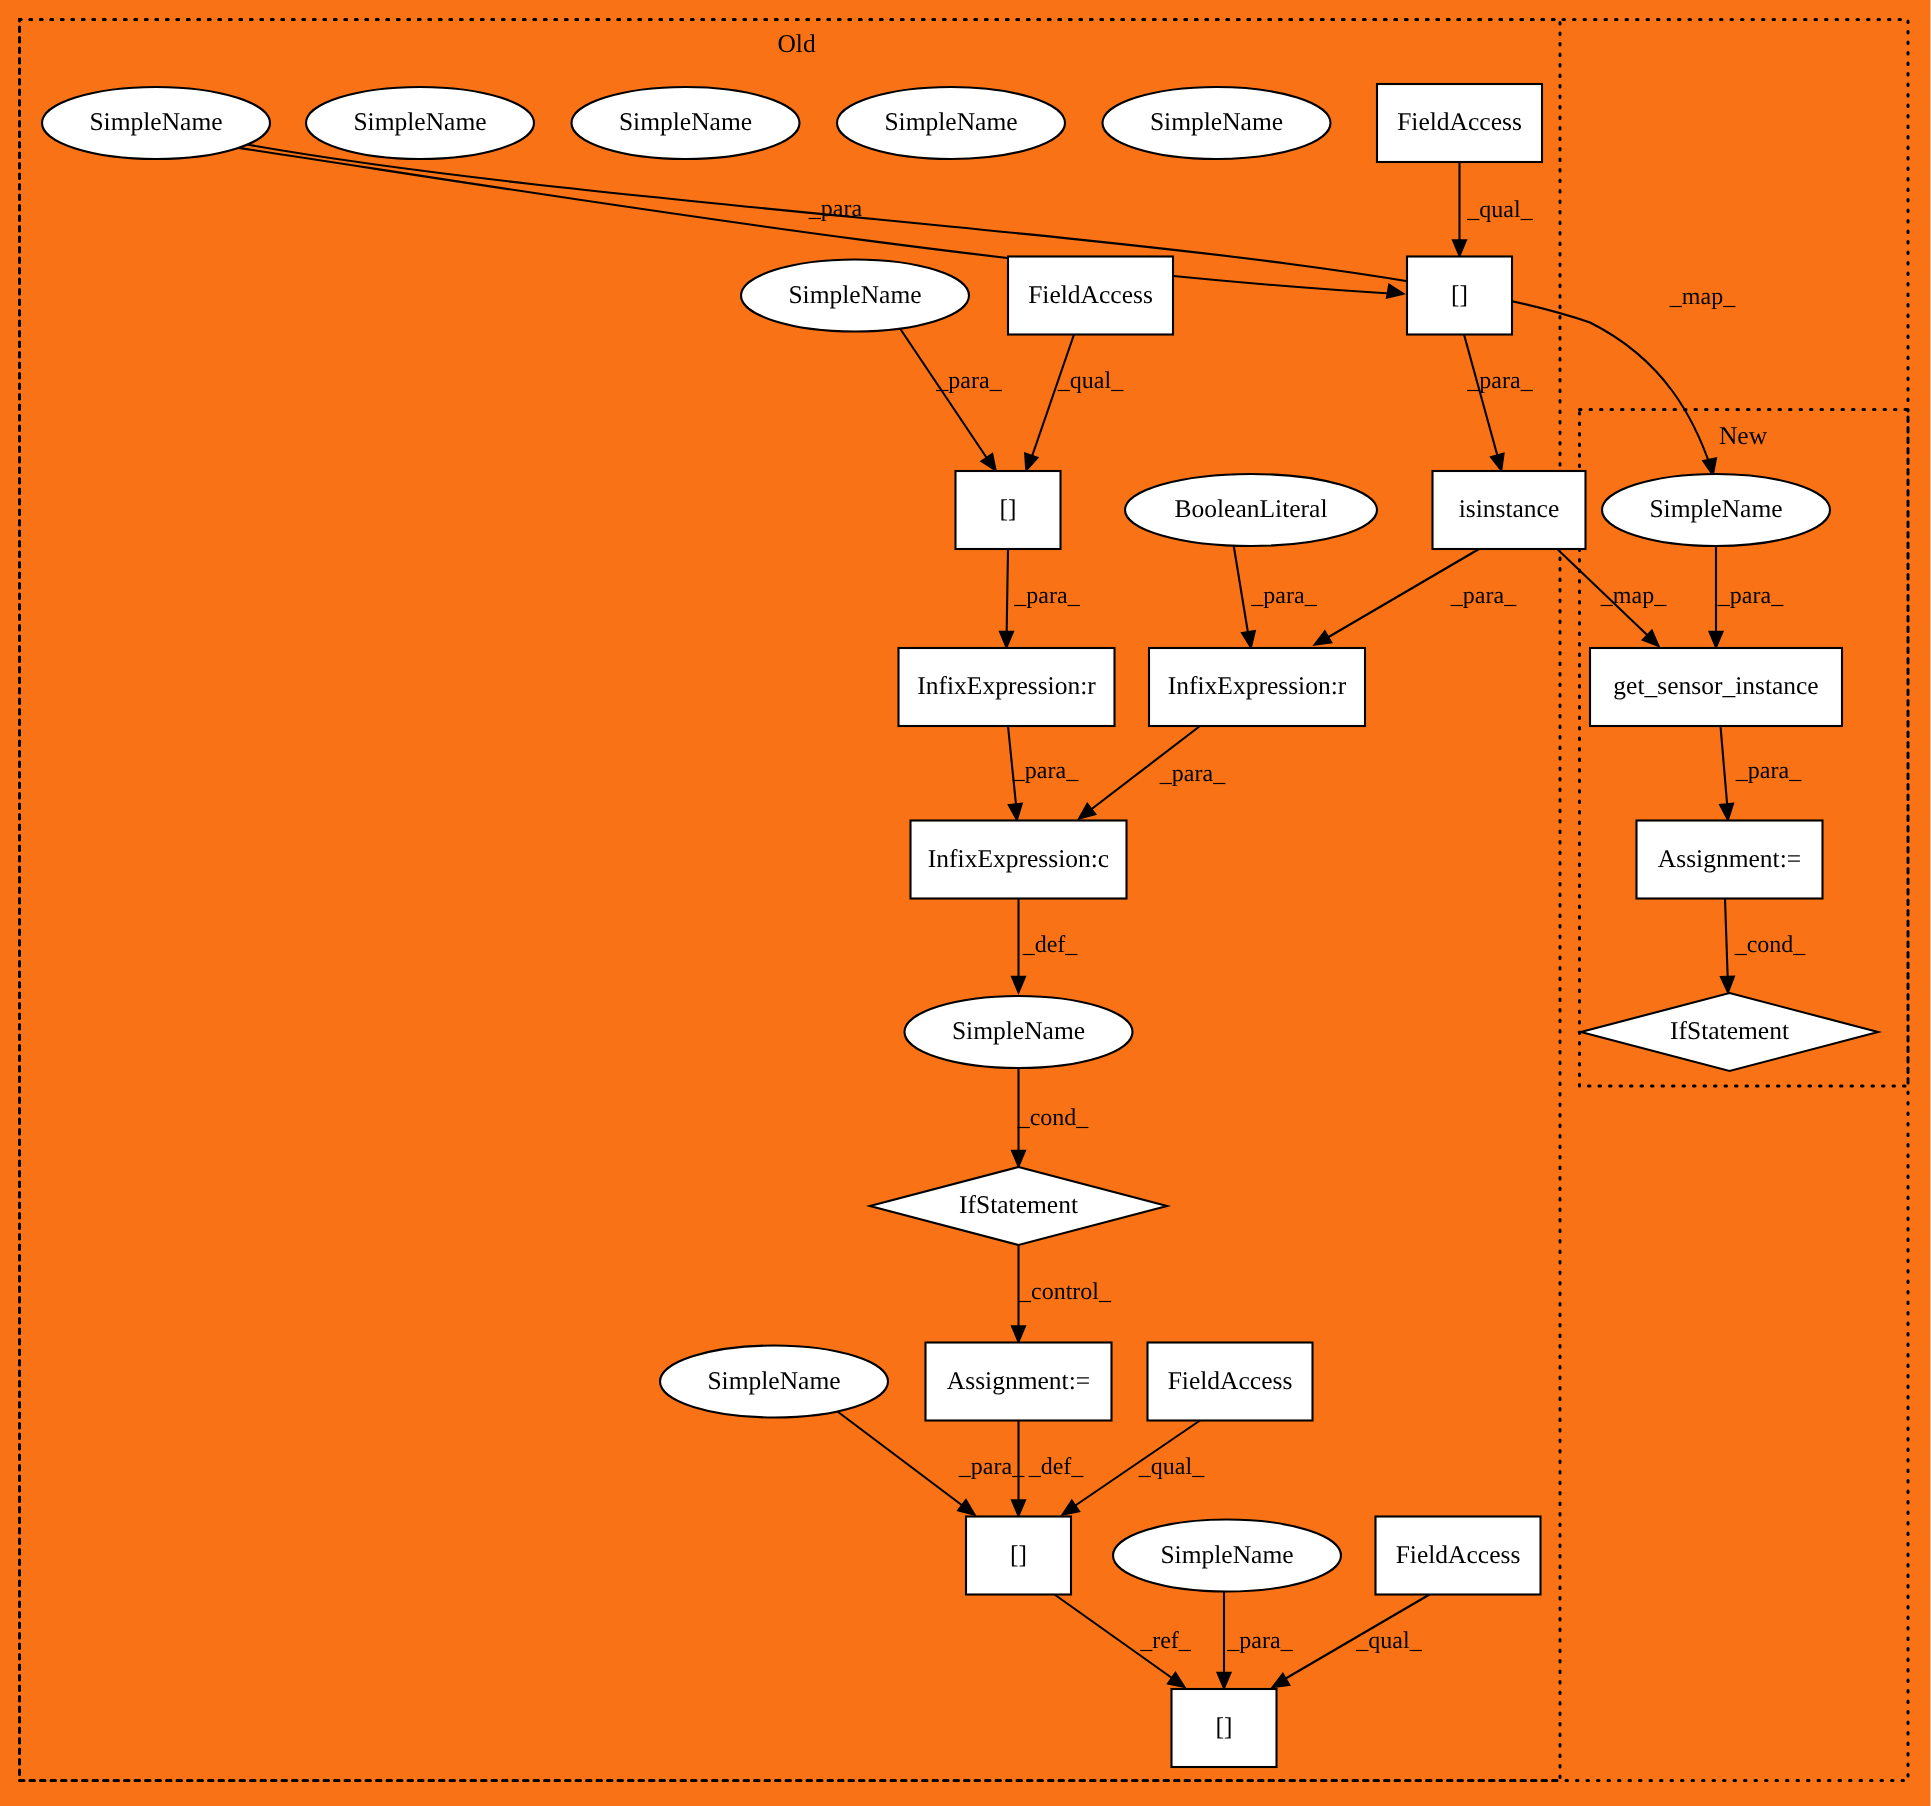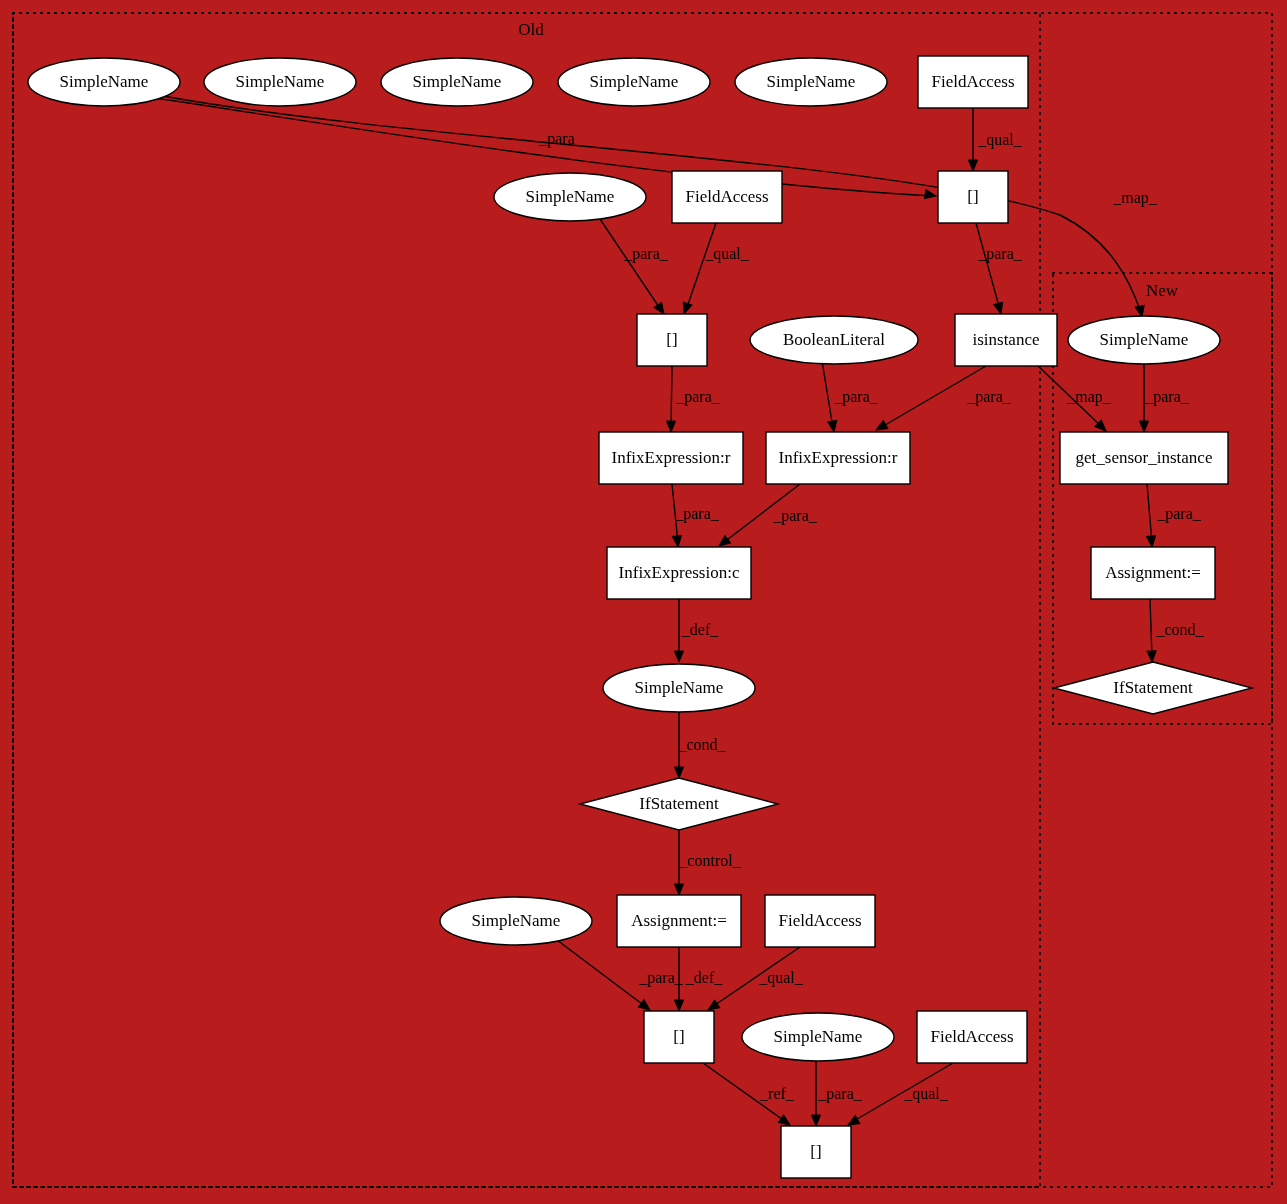--- a/index.html
+++ b/index.html
@@ -4,21 +4,21 @@
 <style>
   html, body {
     margin: 0;
     padding: 0;
     background: #ffffff;
   }
   #canvas-root {
     position: relative;
     width: 1287px;
     height: 1204px;
-    background: #b91c1c;
+    background: #f97316;
     font-family: "Liberation Serif", "DejaVu Serif", serif;
     overflow: hidden;
   }
   #graph-svg {
     position: absolute;
     left: 0;
     top: 0;
     width: 1287px;
     height: 1204px;
   }

